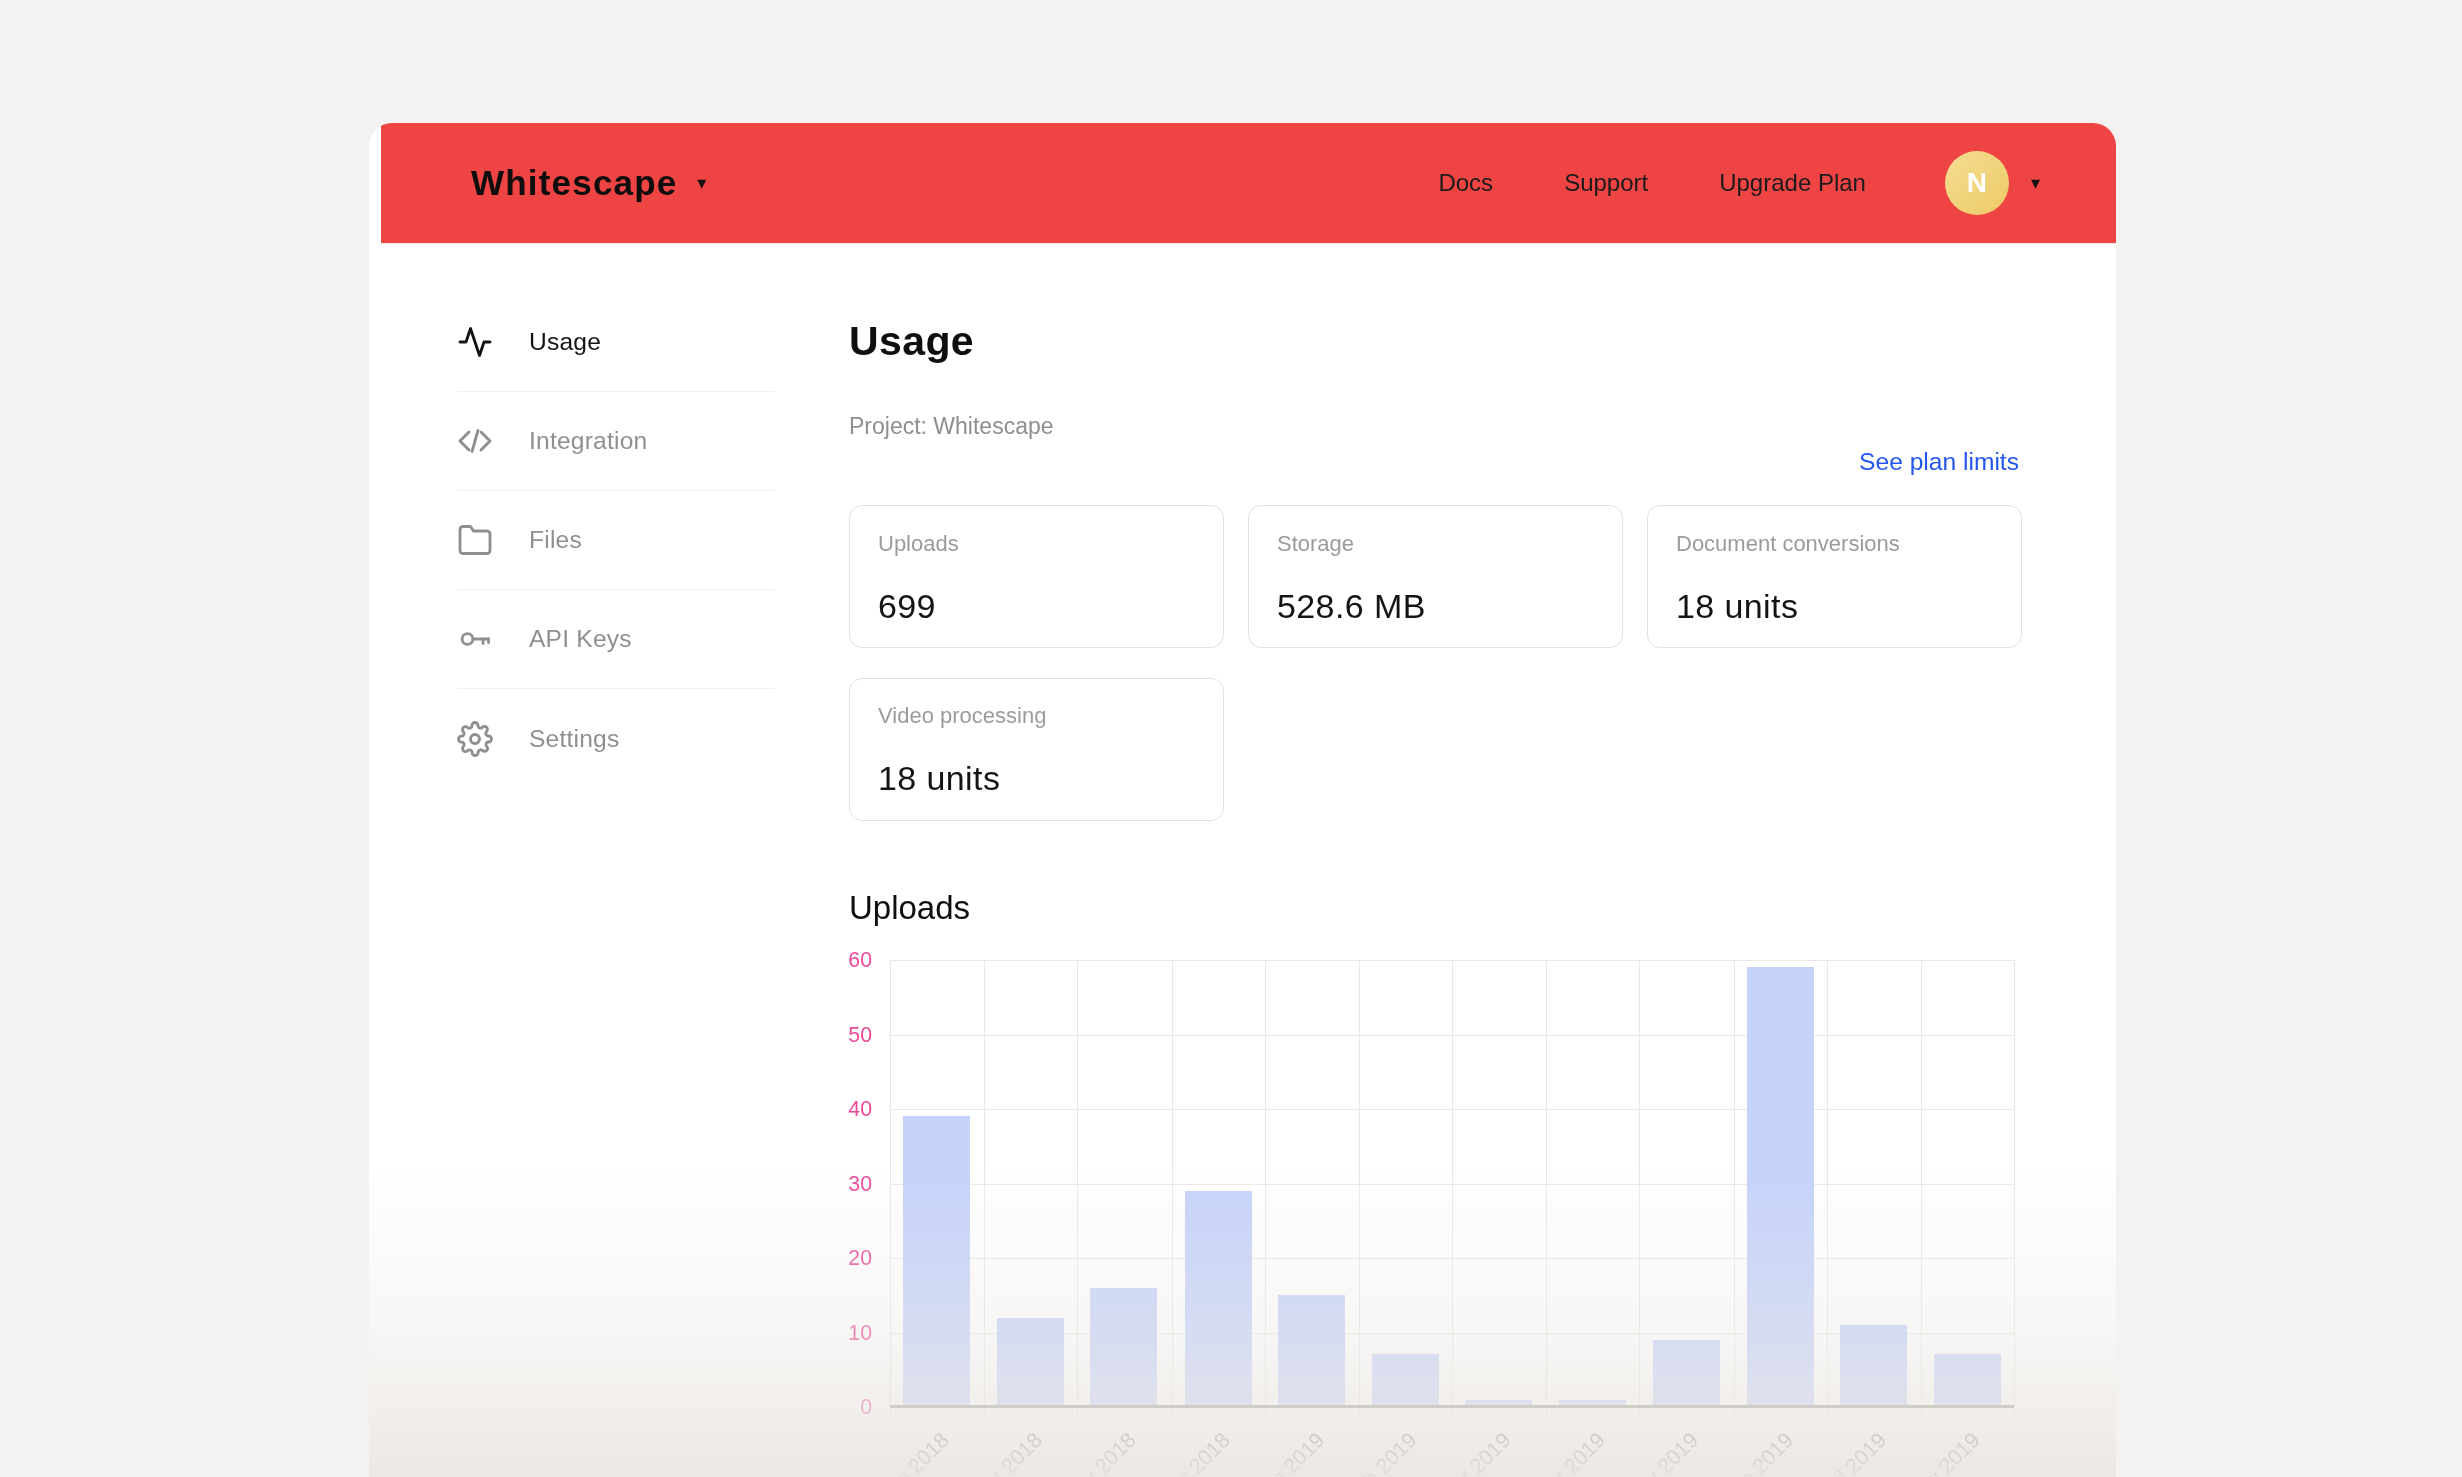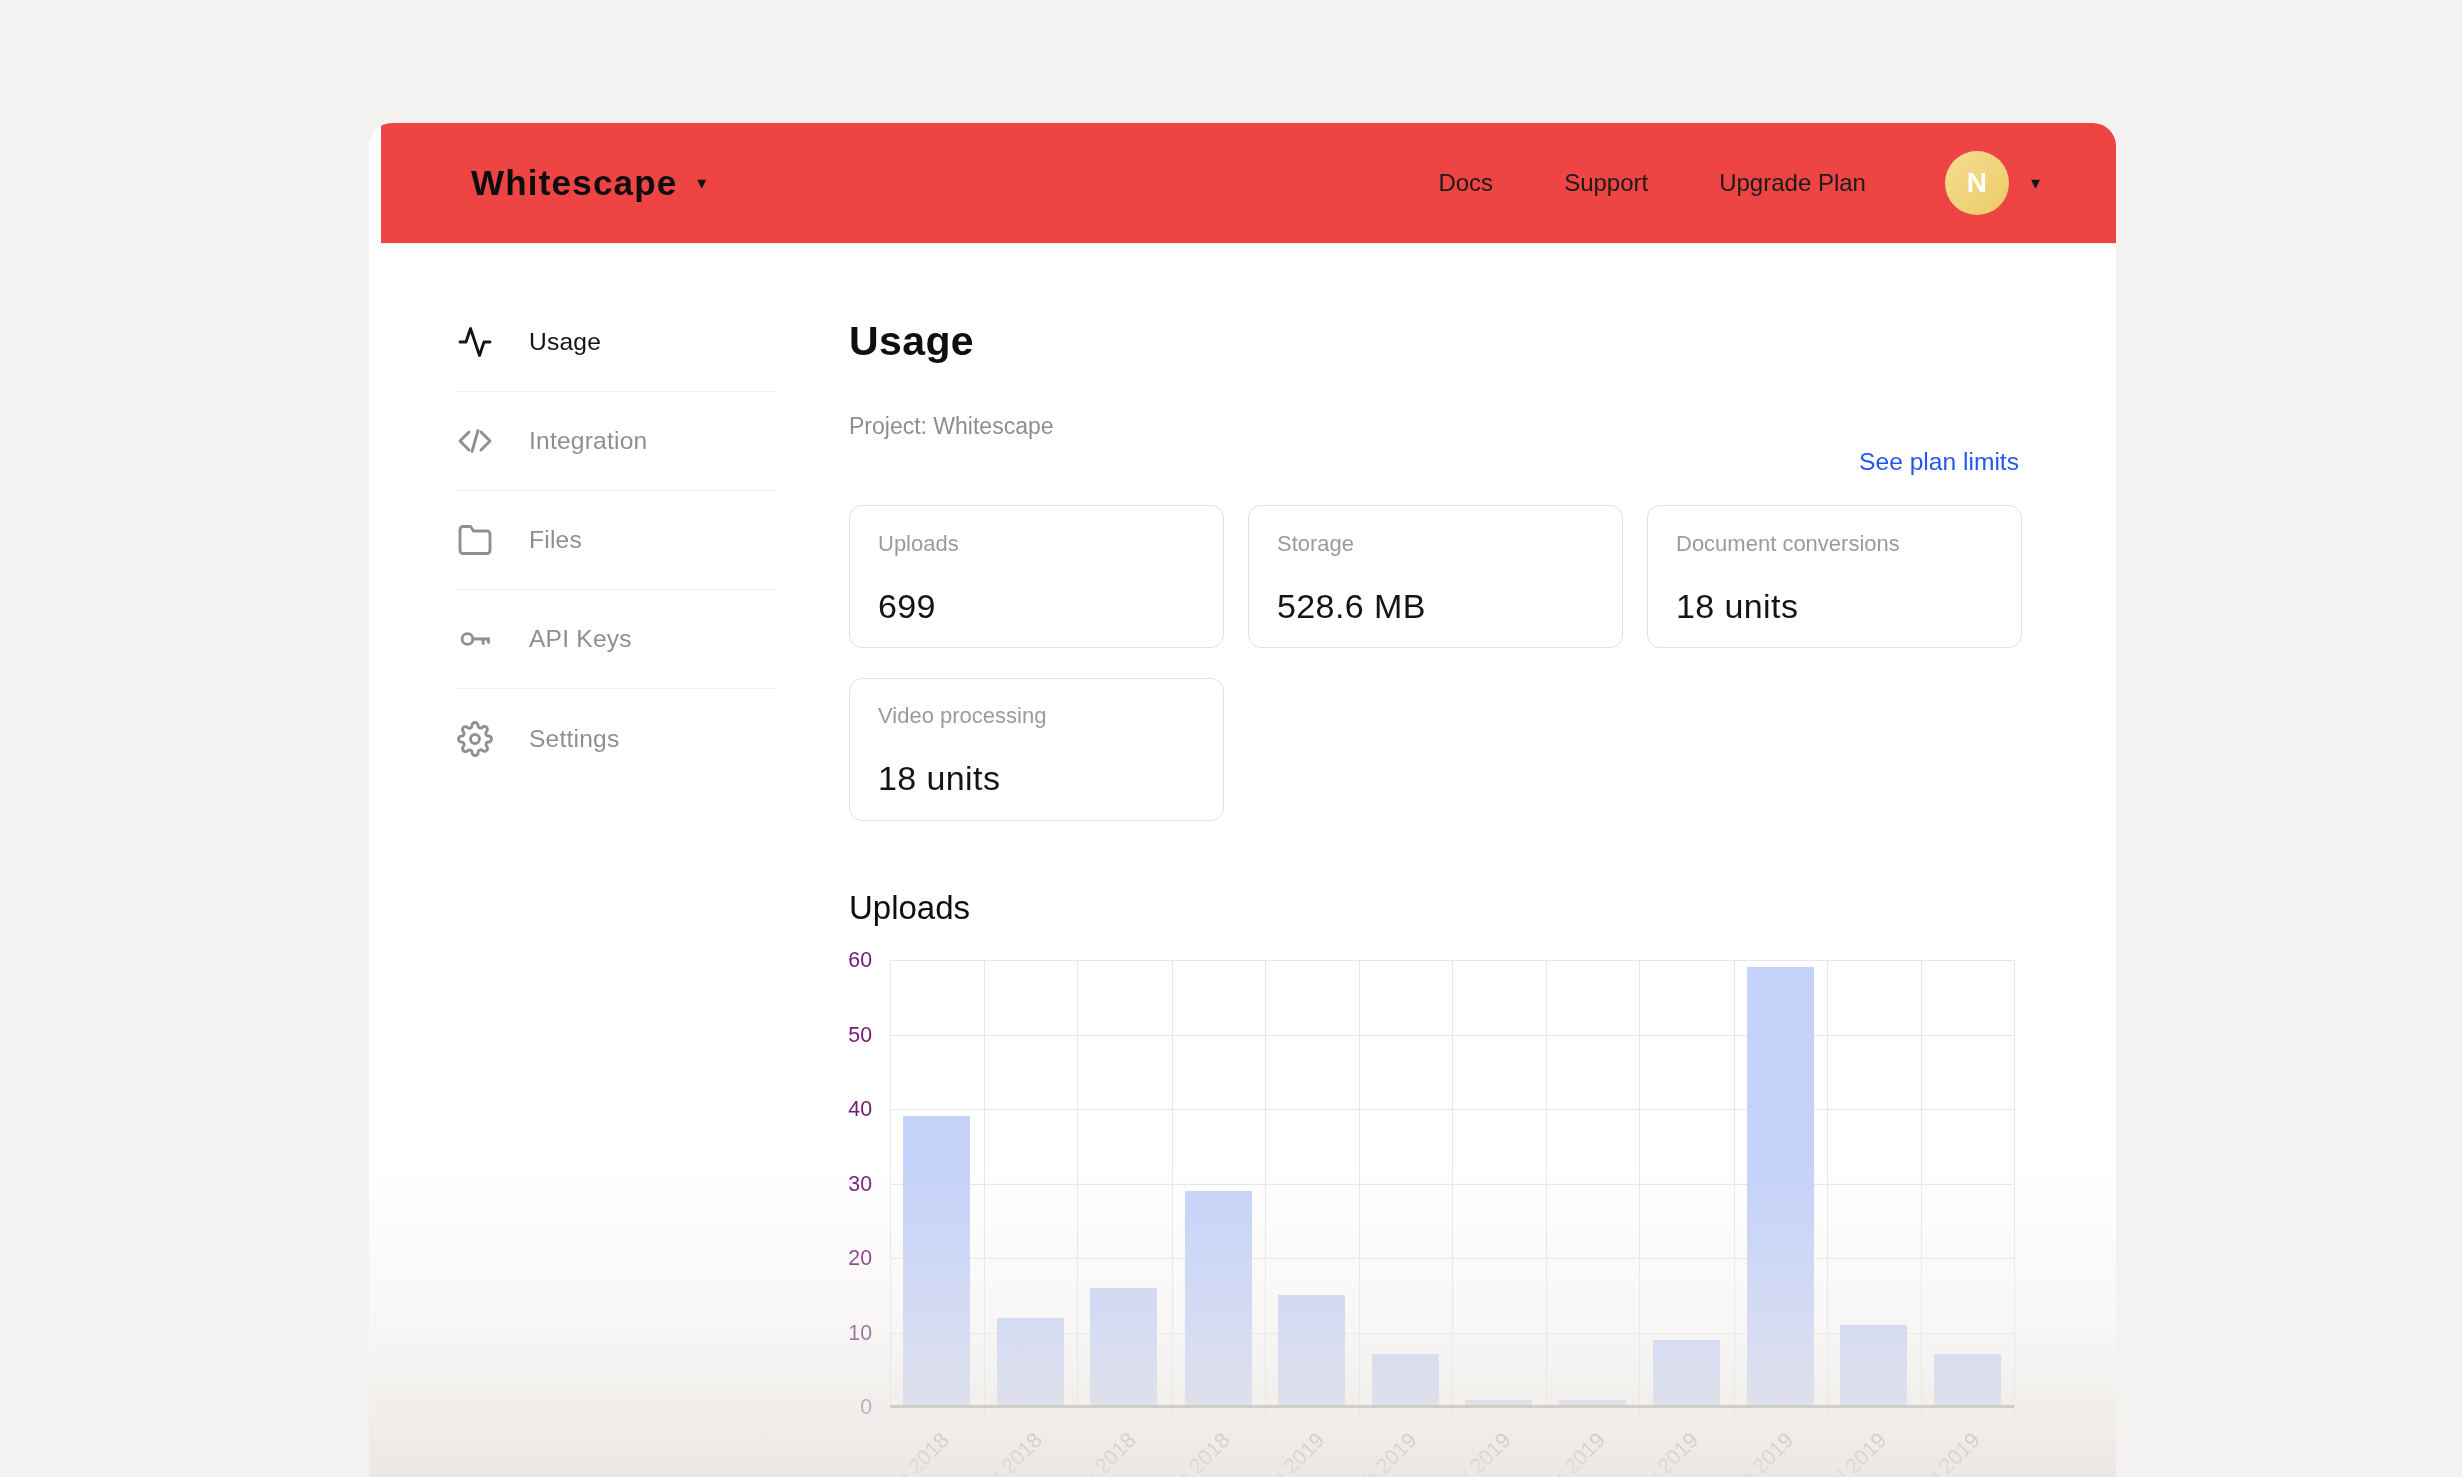--- a/index.html
+++ b/index.html
@@ -54,21 +54,21 @@
   .stat-card { height:143px; border:1.6px solid #e2e1df; border-radius:13px; background:#fff; position:relative; }
   .stat-label { position:absolute; top:24.6px; left:28px; font-size:22px; color:#9b9b9b; }
   .stat-value { position:absolute; bottom:21.3px; left:28px; font-size:34px; font-weight:500; letter-spacing:0.4px; color:#141414; }
   
   .chart-title { position:absolute; top:766px; left:0; font-size:33px; font-weight:500; color:#0f0f0f; }
   .plot { position:absolute; left:41px; top:837px; width:1124px; height:447px; }
   .hline { position:absolute; left:0; width:100%; height:0.8px; background:#e8e8e6; }
   .vline { position:absolute; top:0; width:0.8px; height:459px; background:#e8e8e6; }
   .axis  { position:absolute; left:0; right:0; bottom:-0.8px; height:2.5px; background:#97948d; z-index:3; }
   .bar   { position:absolute; bottom:0; width:67px; z-index:2; }
-  .ytick { position:absolute; right:calc(100% + 18px); transform:translateY(-50%); font-size:21.3px; color:#701a75; }
+  .ytick { position:absolute; right:calc(100% + 18px); transform:translateY(-50%); font-size:21.3px; color:#ec4899; }
   .xtick { position:absolute; width:0; top:447px; }
   .xtick span {
     position:absolute; right:0; top:21.3px; white-space:nowrap;
     font-size:21.3px; color:#76736f;
     transform:rotate(-45deg); transform-origin:100% 0;
   }
   
   .fade {
     position:absolute; left:0; right:0; bottom:0; height:312px; z-index:40; pointer-events:none;
     background:linear-gradient(180deg, rgba(237,234,230,0) 0%, rgba(237,234,230,0.40) 52%, rgba(234,230,226,0.93) 100%);

